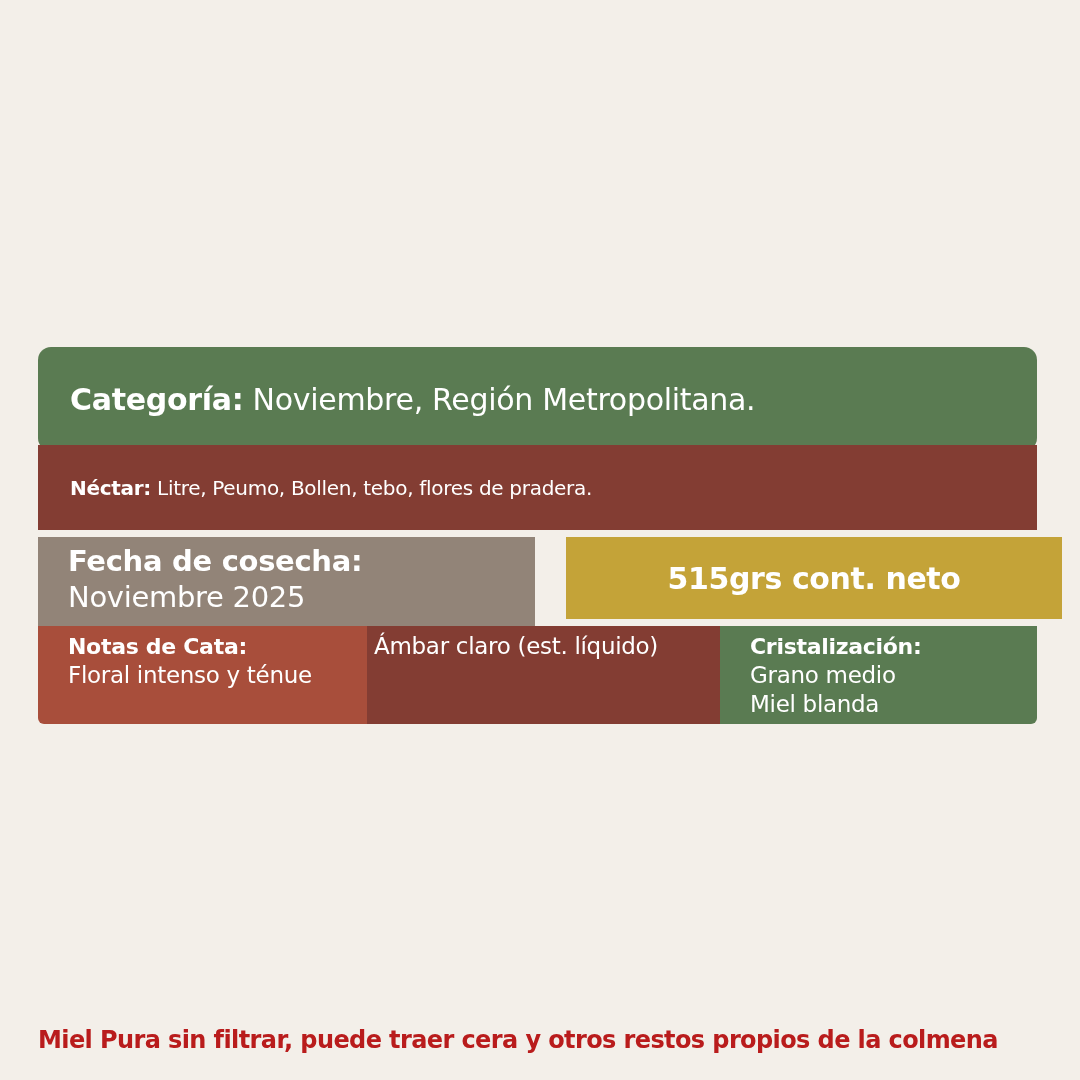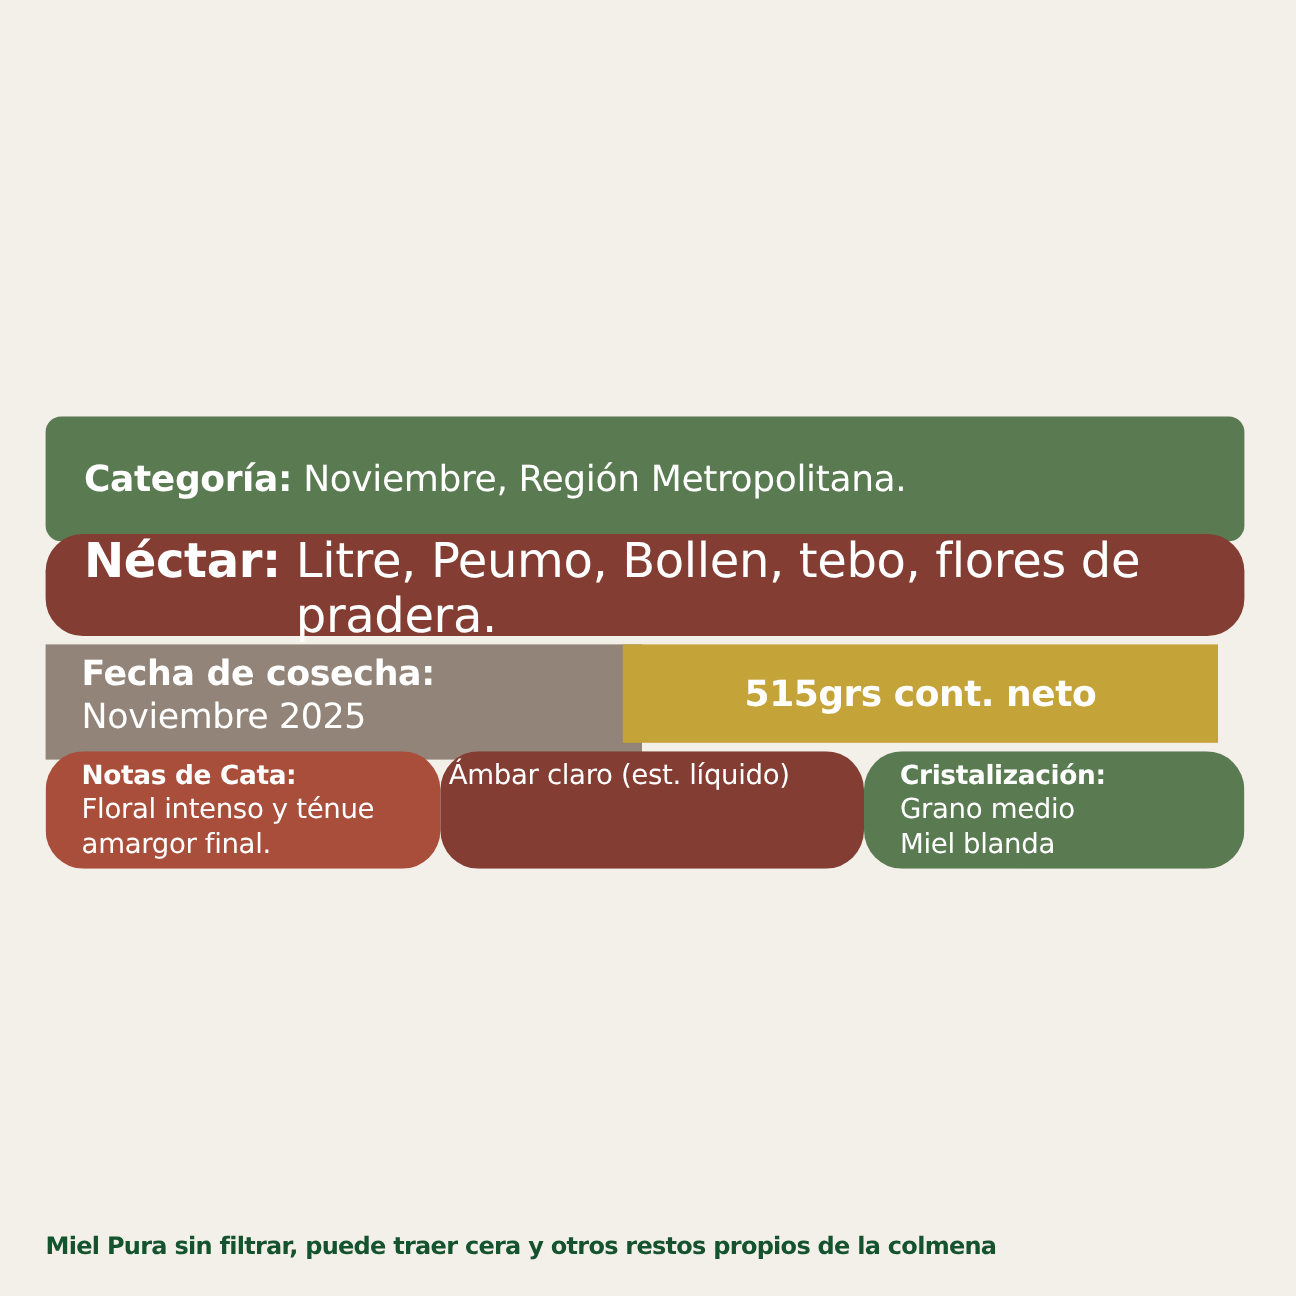--- a/index.html
+++ b/index.html
@@ -14,48 +14,48 @@
   .box { position: absolute; }
   .cat {
     left: 38px; top: 347px; width: 999px; height: 104px;
     background: #5a7b52; border-radius: 13px;
     display: flex; align-items: center; padding-left: 32px;
     font-size: 30px; letter-spacing: -0.3px;
   }
   .nec {
     left: 38px; top: 445px; width: 999px; height: 85px;
     background: #833d33;
-    display: flex; align-items: flex-start; padding-left: 32px;
-    font-size: 40px; letter-spacing: -0.3px; border-radius: 31px;
+    display: flex; align-items: center; padding-left: 32px;
+    font-size: 20px; letter-spacing: -0.3px;
   }
   b { font-weight: bold; }
   .fecha {
     left: 38px; top: 537px; width: 497px; height: 96px;
     background: #928478;
     padding: 6px 0 0 30px; line-height: 36px;
     font-size: 29px; letter-spacing: -0.3px;
   }
   .neto {
-    left: 519px; top: 537px; width: 496px; height: 82px;
+    left: 566px; top: 537px; width: 496px; height: 82px;
     background: #c4a338;
     display: flex; align-items: center; justify-content: center;
     font-size: 30px; font-weight: bold; letter-spacing: -0.4px;
   }
   .row {
     left: 38px; top: 626px; width: 999px; height: 98px;
     border-radius: 0 0 6px 6px; overflow: hidden; display: flex;
   }
-  .cell { height: 100%; padding: 6px 0 0 30px; font-size: 23px; line-height: 29px; letter-spacing: -0.3px; white-space: nowrap; border-radius: 32px; }
+  .cell { height: 100%; padding: 6px 0 0 30px; font-size: 23px; line-height: 29px; letter-spacing: -0.3px; white-space: nowrap; }
   .c1 { width: 329px; background: #a84e3b; }
   .c2 { width: 353px; background: #833d33; padding-left: 7px; }
   .c3 { width: 317px; background: #5a7b52; }
   .cell .h { font-weight: bold; font-size: 22px; }
   .footer {
     position: absolute; left: 38px; top: 1026px; width: 1000px;
-    color: #14532d; font-weight: bold; font-size: 20px; letter-spacing: -0.6px;
+    color: #b91c1c; font-weight: bold; font-size: 24px; letter-spacing: -0.6px;
     white-space: nowrap;
   }
 </style>
 </head>
 <body>
 
 <div class="box cat">
   <b>Categoría:</b>&nbsp;<span>Noviembre, Región Metropolitana.</span>
 </div>
 
@@ -69,21 +69,20 @@
 </div>
 
 <div class="box neto">
   <span>515grs cont. neto</span>
 </div>
 
 <div class="box row">
   <div class="cell c1">
     <div class="h">Notas de Cata:</div>
     <div>Floral intenso y ténue</div>
-    <div>amargor final.</div>
   </div>
   <div class="cell c2">
     <div>Ámbar claro (est. líquido)</div>
   </div>
   <div class="cell c3">
     <div class="h">Cristalización:</div>
     <div>Grano medio</div>
     <div>Miel blanda</div>
   </div>
 </div>

